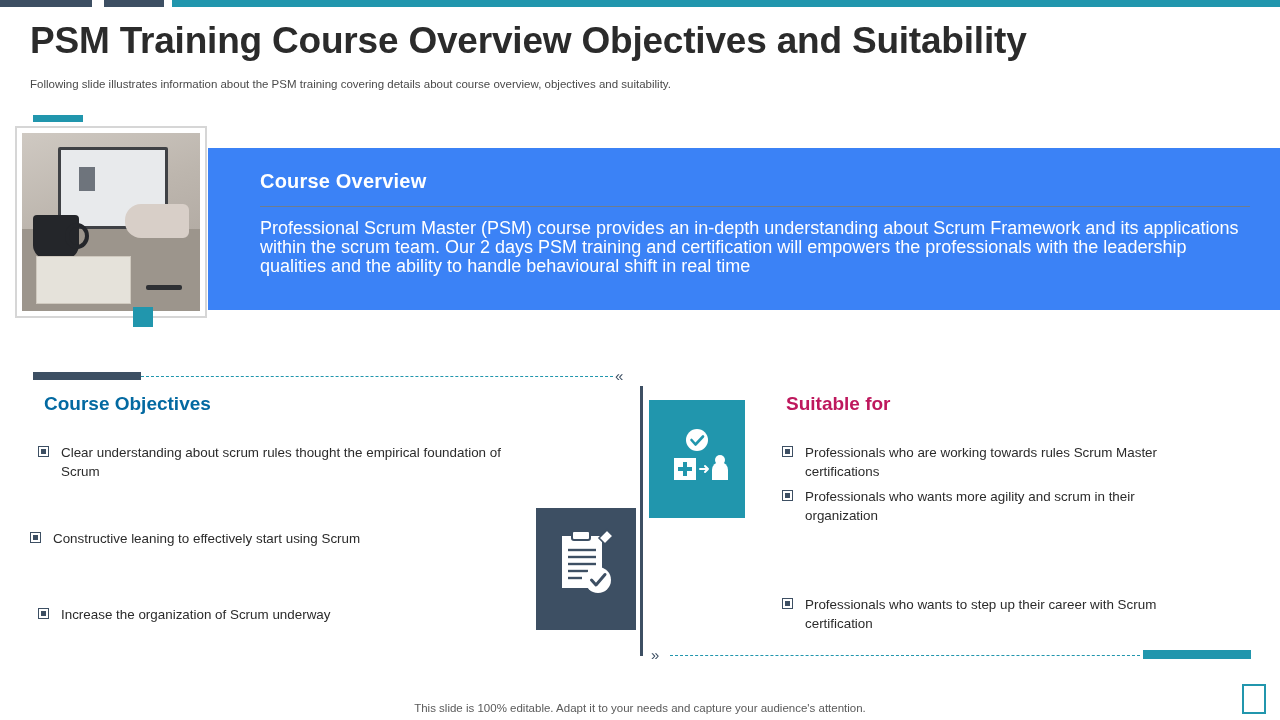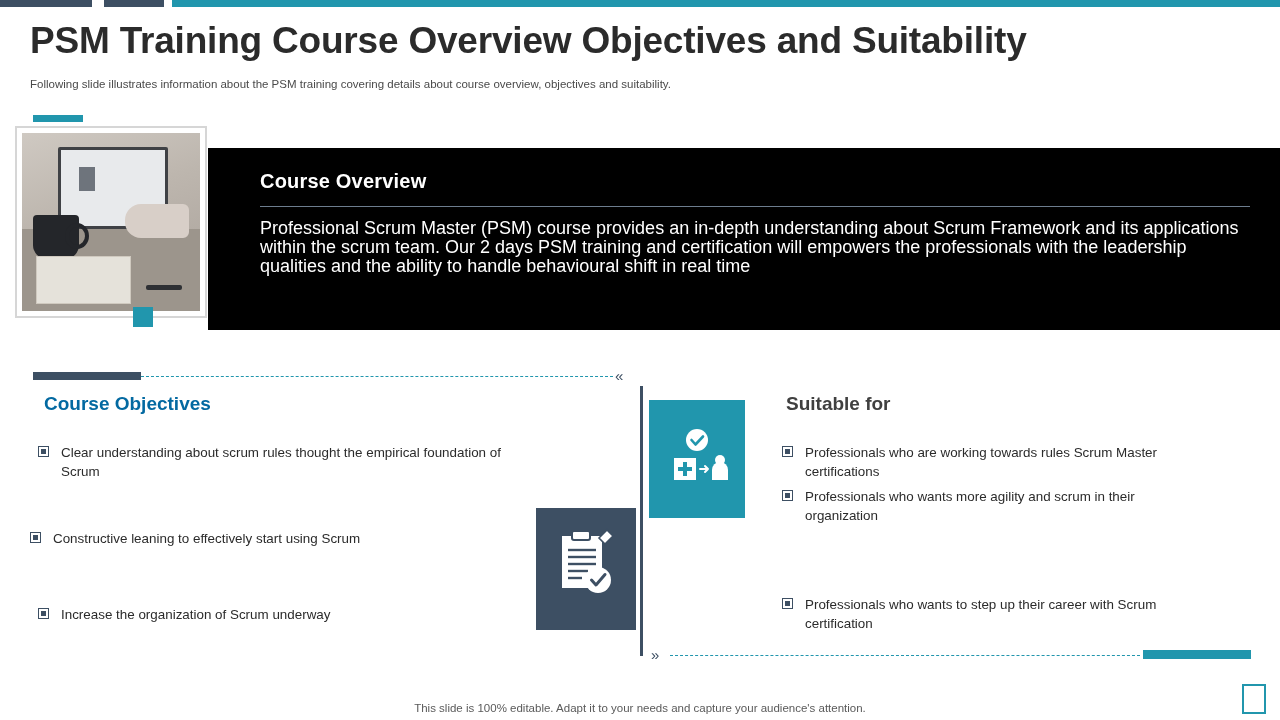--- a/index.html
+++ b/index.html
@@ -47,42 +47,42 @@
   .photo .screen:after{content:"";position:absolute;left:18%;top:22%;width:16px;height:24px;background:#6e747c;}
   .photo .mug{position:absolute;left:6%;top:46%;width:46px;height:44px;background:#24262a;border-radius:4px 4px 14px 14px;}
   .photo .mug:after{content:"";position:absolute;right:-10px;top:8px;width:16px;height:18px;border:4px solid #24262a;border-radius:50%;}
   .photo .hand{position:absolute;right:6%;top:40%;width:64px;height:34px;background:#d8cfc8;border-radius:16px 6px 6px 16px;}
   .photo .paper{position:absolute;left:8%;bottom:4%;width:52%;height:26%;background:#e5e2da;border:1px solid #cfc9bf;}
   .photo .pen{position:absolute;right:10%;bottom:12%;width:36px;height:5px;background:#2e3034;border-radius:2px;}
   .photo-dot{position:absolute;left:133px;top:307px;width:20px;height:20px;background:#2196ad;}
 
   
   .overview{
-    position:absolute;left:208px;top:148px;right:0;height:182px;
-    background:#000000;color:#ffffff;
+    position:absolute;left:208px;top:148px;right:0;height:162px;
+    background:#3b82f6;color:#ffffff;
   }
   .overview h2{
     margin:0;position:absolute;left:52px;top:22px;
     font-size:20px;font-weight:bold;letter-spacing:.2px;
   }
   .overview .rule{position:absolute;left:52px;top:58px;right:30px;height:1px;background:#6d7d8e;}
   .overview p{
     margin:0;position:absolute;left:52px;top:71px;right:28px;
     font-size:18px;line-height:19px;
   }
 
   
   .obj-accent{position:absolute;left:33px;top:372px;width:108px;height:8px;background:#3d4f63;}
   .dash-top{position:absolute;left:141px;top:376px;width:472px;border-top:1px dashed #2196ad;}
   .chev-top{position:absolute;left:615px;top:367px;font-size:15px;color:#3d4f63;}
 
   
   .sec-title{position:absolute;font-size:19px;font-weight:bold;color:#0369a1;}
   #objectives-title{left:44px;top:393px;}
-  #suitable-title{left:786px;top:393px;color:#404040;}
+  #suitable-title{left:786px;top:393px;color:#be185d;}
 
   .bullet{position:absolute;}
   .bullet .mark{
     position:absolute;left:0;top:3px;width:11px;height:11px;
     border:1px solid #3d4f63;box-sizing:border-box;
   }
   .bullet .mark:after{
     content:"";position:absolute;left:2px;top:2px;width:5px;height:5px;background:#3d4f63;
   }
   .bullet .txt{

